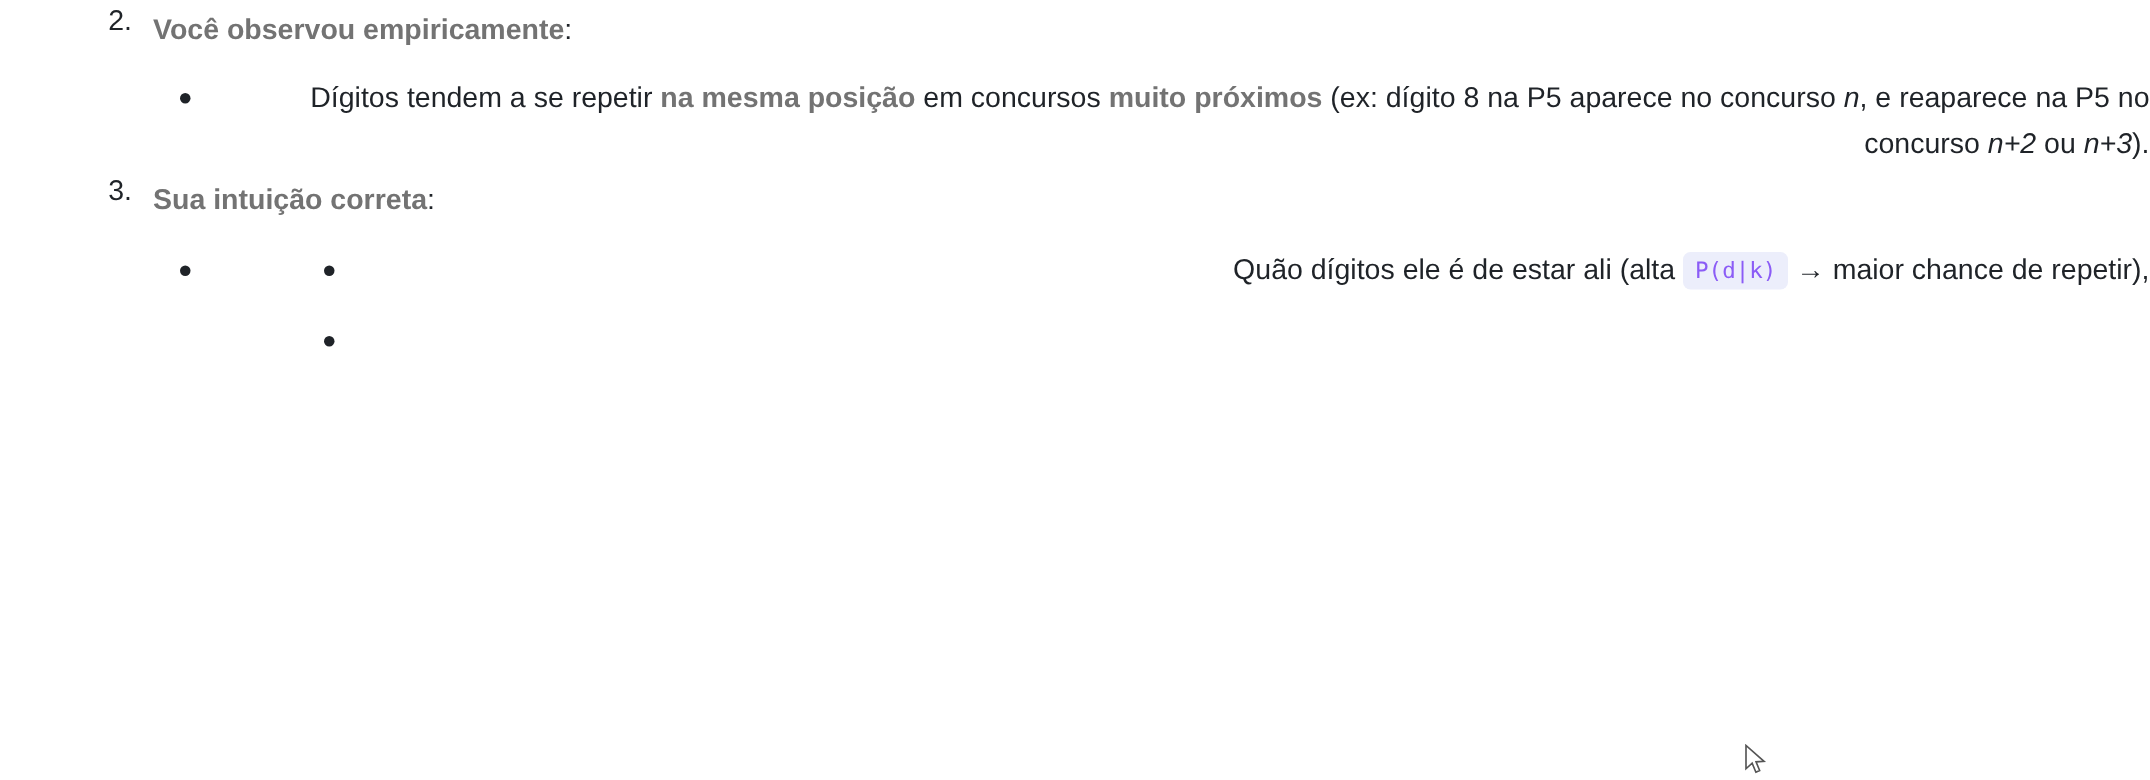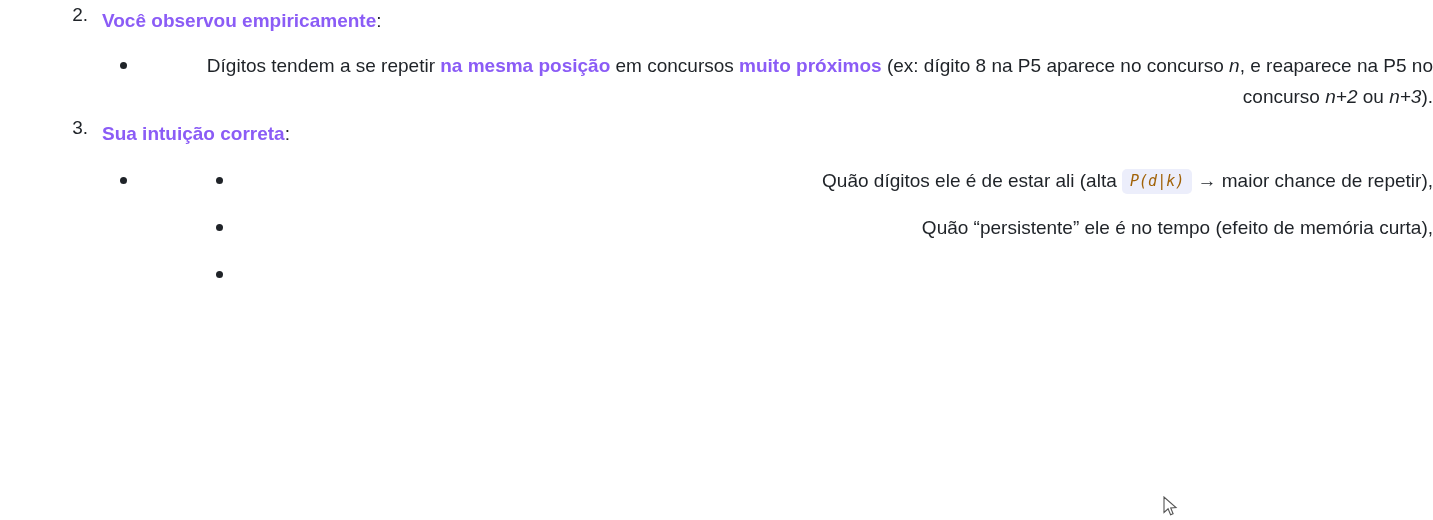--- a/index.html
+++ b/index.html
@@ -79,33 +79,32 @@
   ul.bul.lvl3 {
     margin-left: 48px;
   }
 
   .grp-l2 {
     margin-top: 8px;
     margin-left: 0;
     text-align: right;
   }
 
-  b, strong { font-weight: 700; color: #8b5cf6; }
+  b, strong { font-weight: 700; color: #737373; }
   i, em { font-style: italic; }
 
   code.inline {
     background: #eceefb;
-    color: #a16207;
+    color: #8b5cf6;
     border-radius: 5px;
     padding: 3px 8px 4px 8px;
     font-family: "DejaVu Sans Mono", monospace;
     font-size: 15px;
     white-space: nowrap;
     vertical-align: 1px;
-    font-style: italic;
   }
 
   
   .cursor {
     position: absolute;
     left: 1163px;
     top: 496px;
     width: 16px;
     height: 22px;
     pointer-events: none;
@@ -122,21 +121,20 @@
         <ul class="bul grp-l2">
           <li><span class="dot"></span><span><span>Dígitos tendem a se repetir </span><strong>na mesma posição</strong><span> em concursos </span><strong>muito próximos</strong><span> (ex: dígito 8 na P5 aparece no concurso </span><em>n</em><span>, e reaparece na P5 no concurso </span><em>n+2</em><span> ou </span><em>n+3</em><span>).</span></span></li>
         </ul>
       </li>
       <li>
         <span class="num-marker">3.</span>
         <div class="li-head"><strong>Sua intuição correta</strong><span>:</span></div>
         <ul class="bul grp-l2">
           <li><span class="dot"></span><ul class="bul lvl3">
               <li><span class="dot"></span><span><span>Quão dígitos ele é de estar ali (alta </span><code class="inline">P(d|k)</code><span> → maior chance de repetir),</span></span></li>
-              <li><span class="dot"></span><span><span>Quão “persistente” ele é no tempo (efeito de memória curta),</span></span></li>
               <li><span class="dot"></span></li>
             </ul></li>
         </ul>
       </li>
     </ol>
 </div>
 
 <svg class="cursor" viewBox="0 0 16 22" xmlns="http://www.w3.org/2000/svg">
   <path d="M1 1 L1 16.5 L5.1 12.8 L7.6 18.8 L10.1 17.7 L7.7 11.9 L13 11.6 Z" fill="#ffffff" stroke="#555555" stroke-width="1.1"></path>
 </svg>

